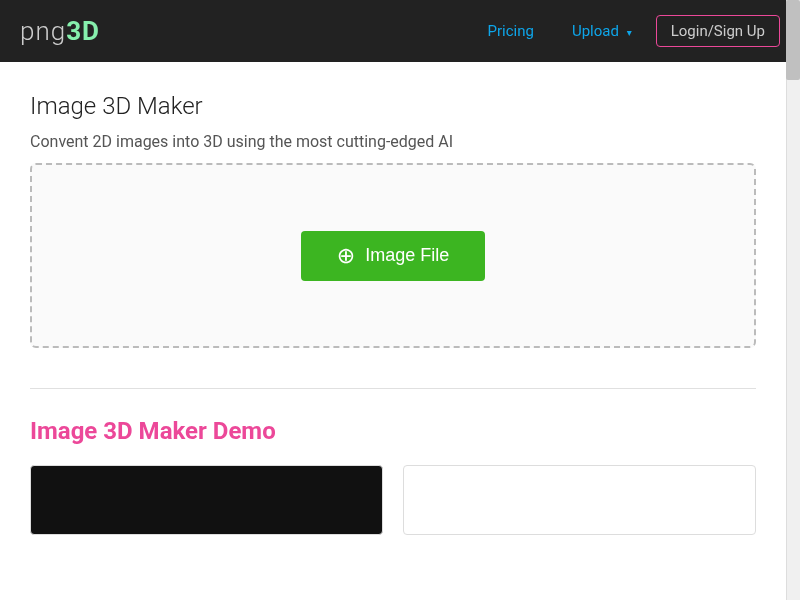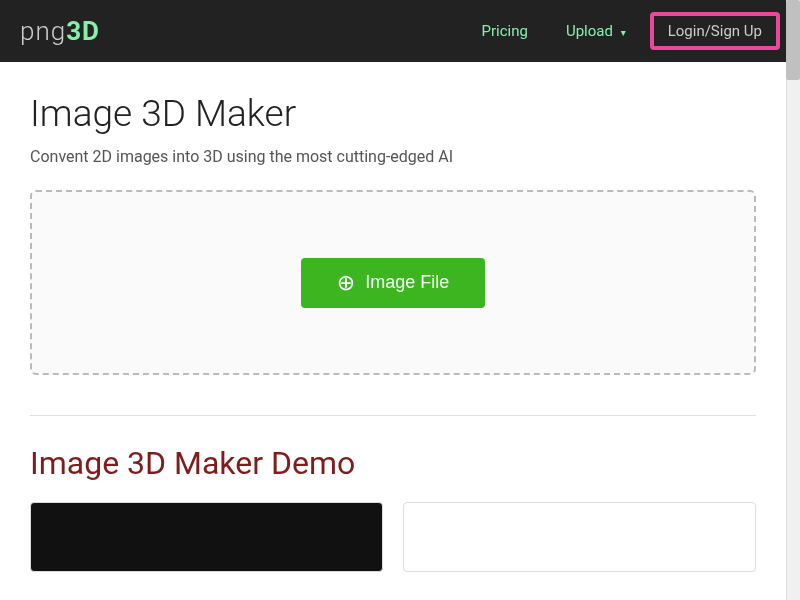--- a/index.html
+++ b/index.html
@@ -54,30 +54,30 @@
       gap: 10px;
       list-style: none;
     }
 
     .nav-item {
       display: flex;
       align-items: center;
     }
 
     .nav-link {
-      color: #86efac;
+      color: #0ea5e9;
       text-decoration: none;
       padding: 8px 14px;
       font-size: 15px;
       cursor: pointer;
       transition: color 0.2s;
     }
 
     .nav-link.login-btn {
-      border: 4px solid #ec4899;
+      border: 1px solid #ec4899;
       border-radius: 4px;
       color: #ccc;
       padding: 6px 14px;
       text-align: center;
     }
 
     .dropdown-arrow {
       display: inline-block;
       margin-left: 4px;
       font-size: 10px;
@@ -105,30 +105,30 @@
       border-radius: 2px;
     }
 
     
     .main-content {
       padding: 30px 30px 0 30px;
       width: calc(800px - 14px);
     }
 
     .page-title {
-      font-size: 37px;
+      font-size: 24px;
       font-weight: 300;
       color: #222;
       margin-bottom: 12px;
     }
 
     .page-subtitle {
       font-size: 16px;
       color: #555;
-      margin-bottom: 24px;
+      margin-bottom: 12px;
     }
 
     
     .upload-zone {
       border: 2px dashed #bbb;
       border-radius: 6px;
       padding: 60px 20px;
       display: flex;
       align-items: center;
       justify-content: center;
@@ -160,23 +160,23 @@
 
     
     .divider {
       border: none;
       border-top: 1px solid #e0e0e0;
       margin: 0 0 28px 0;
     }
 
     
     .demo-title {
-      font-size: 32px;
-      font-weight: 400;
-      color: #7f1d1d;
+      font-size: 24px;
+      font-weight: 700;
+      color: #ec4899;
       margin-bottom: 20px;
     }
 
     .demo-cards {
       display: flex;
       gap: 20px;
     }
 
     .demo-card {
       flex: 1;

